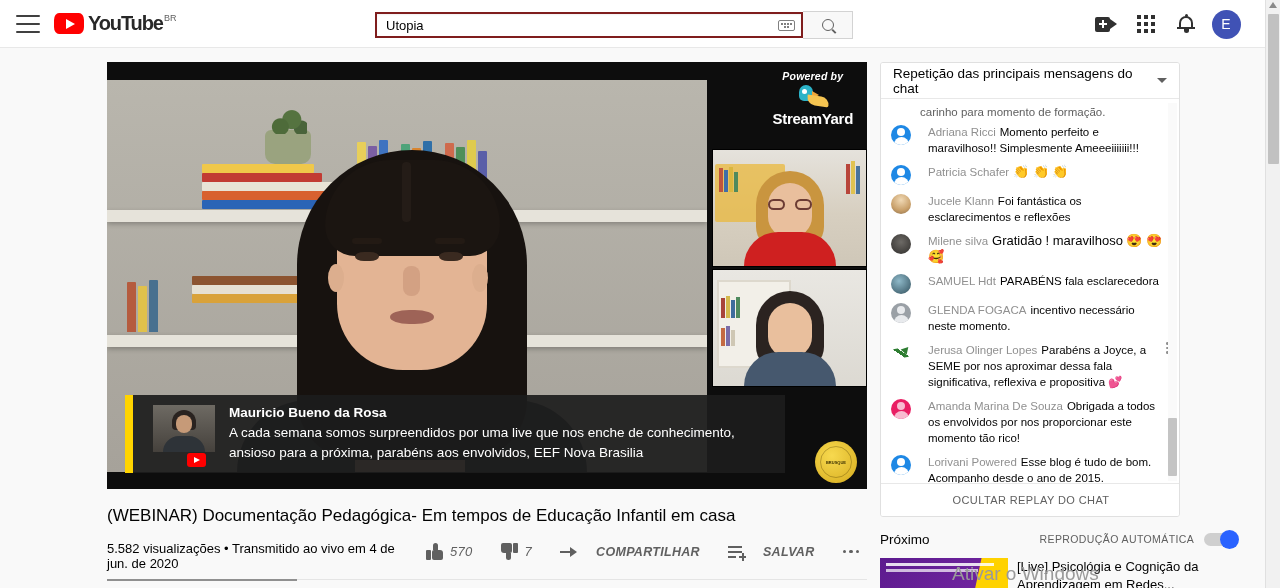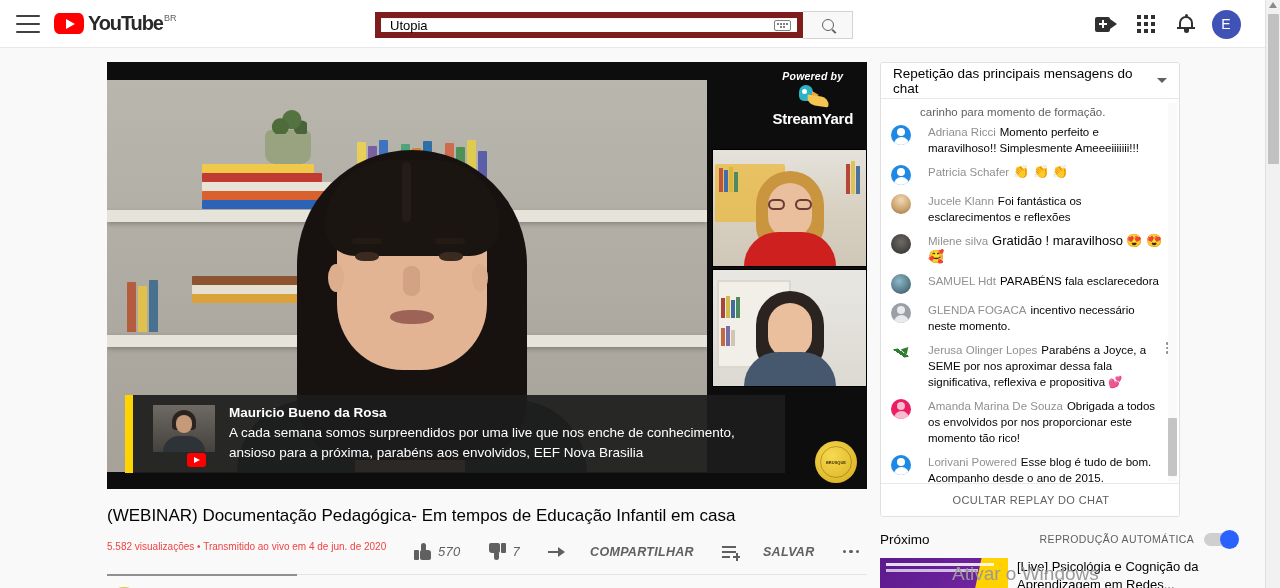--- a/index.html
+++ b/index.html
@@ -45,21 +45,21 @@
     color: #282828; line-height: 21px;
   }
   .yt-cc { font-size: 9px; color: #606060; line-height: 10px; margin-left:1px; font-weight: normal;}
 
   .search-wrap {
     position: absolute; left: 375px; top: 11px;
     display: flex; align-items: center;
   }
   .search-box {
     width: 428px; height: 26px;
-    border: 6px solid #7f1d1d; background: #fff;
+    border: 2px solid #7f1d1d; background: #fff;
     display: flex; align-items: center;
     padding: 0 6px 0 9px;
     box-shadow: inset 0 1px 2px rgba(0,0,0,0.06);
   }
   .search-box input {
     border: none; outline: none; flex: 1;
     font-size: 13px; color: #000;
     font-family: "Liberation Sans", sans-serif;
     background: transparent;
   }
@@ -230,25 +230,25 @@
     background: radial-gradient(circle at 40% 35%, #f7d94f, #e0b92c 70%, #c9a21f);
     display:flex; align-items:center; justify-content:center; flex-direction:column;
   }
   .video-badge .ring { width:32px; height:32px; border-radius:50%; border:1px solid rgba(80,60,0,.35);
     display:flex; align-items:center; justify-content:center; }
   .video-badge .vb-t { font-size:4px; color:#3c3000; font-weight:bold; text-align:center; line-height:5px; }
 
   
   .vid-title { font-size:17px; color:#030303; margin-top:16px; line-height:22px; font-weight:400; }
   .meta-row { display:flex; align-items:flex-start; justify-content:space-between; margin-top:8px; }
-  .views { font-size:10px; color:#ef4444; padding-top:6px; }
+  .views { font-size:13px; color:#000000; padding-top:6px; }
   .actions { display:flex; align-items:center; gap:12px; padding-top:2px;font-style:italic; }
   .act { display:flex; align-items:center; cursor:pointer; color:#606060; font-size:12.5px; font-weight:bold;
          letter-spacing:.3px; padding: 6px 8px; }
-  .act .lbl { margin-left:25px; }
+  .act .lbl { margin-left:19px; }
   .act .cnt { margin-left:7px; font-weight:400; font-size:13px; }
 
   .thumbup { width:17px; height:17px; position:relative; }
   .thumbup .pad { position:absolute; left:0; bottom:0; width:5px; height:10px; background:#606060; border-radius:1px; }
   .thumbup .hand { position:absolute; left:6px; bottom:0; width:11px; height:10px; background:#606060; border-radius:2px 3px 2px 2px; }
   .thumbup .thm { position:absolute; left:7px; top:0px; width:5px; height:7px; background:#606060; border-radius:3px 3px 0 0; }
   .thumbdown { width:17px; height:17px; position:relative; transform: rotate(180deg); }
   .thumbdown .pad { position:absolute; left:0; bottom:0; width:5px; height:10px; background:#606060; border-radius:1px; }
   .thumbdown .hand { position:absolute; left:6px; bottom:0; width:11px; height:10px; background:#606060; border-radius:2px 3px 2px 2px; }
   .thumbdown .thm { position:absolute; left:7px; top:0px; width:5px; height:7px; background:#606060; border-radius:3px 3px 0 0; }

